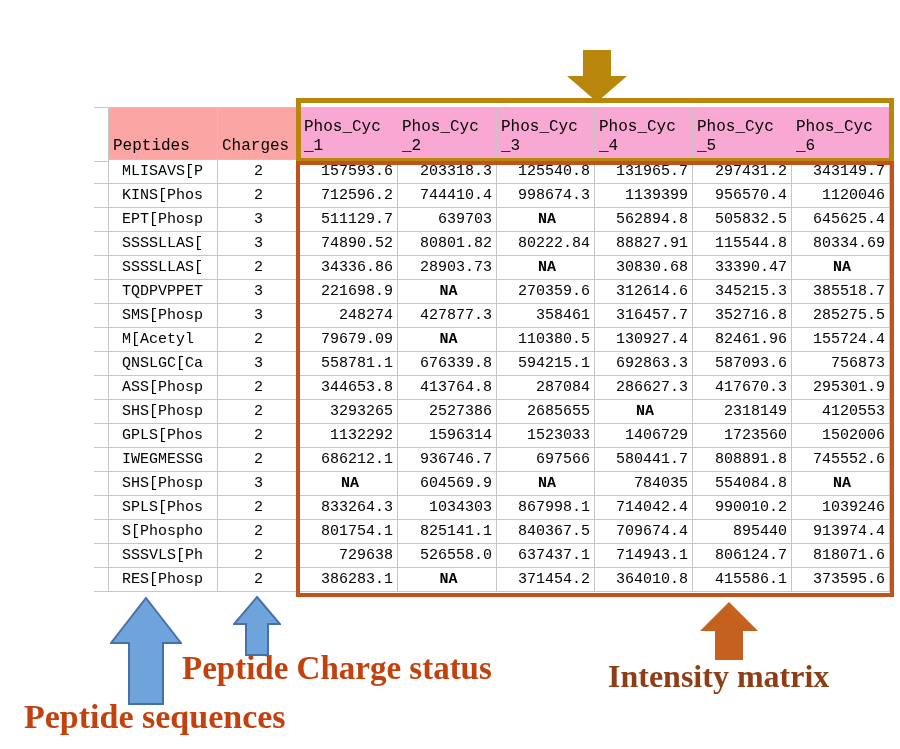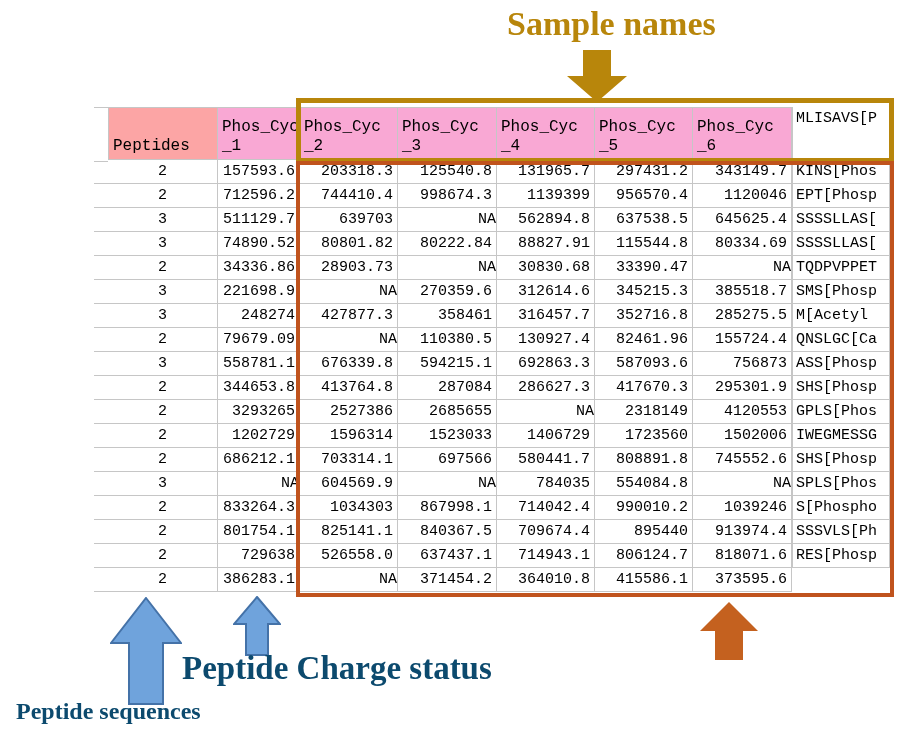--- a/index.html
+++ b/index.html
@@ -26,55 +26,56 @@
   }
   .cell.col0{border-left:1px solid #c6c6c6;}
   .head{
     background:#fca5a5;
     display:flex;flex-direction:column;justify-content:flex-end;
     font-size:16px;line-height:19px;
     padding:0 0 3px 4px;
     border-top:1px solid #c6c6c6;
   }
   .head.yellow{background:#f9a8d4;}
-  .pep{padding-left:3px;text-align:left;}
+  .pep{padding-left:13px;text-align:left;}
   .chg{text-align:center;}
   .num{text-align:right;padding-right:4px;}
-  .na{text-align:right;padding-left:3px;}
+  .na{text-align:center;padding-left:3px;font-weight:bold;}
   
   .stub-head{position:absolute;left:94px;top:107px;width:14px;height:53px;
     border-top:1px solid #c6c6c6;border-bottom:1px solid #c6c6c6;}
   .stub-rows{position:absolute;left:94px;top:160px;width:14px;height:433px;
     background:repeating-linear-gradient(to bottom,transparent 0 23px,#c6c6c6 23px 24px);}
   
   .samplebox{
     position:absolute;left:296px;top:98px;width:598px;height:65px;
     box-sizing:border-box;border:5px solid #b8860b;pointer-events:none;z-index:5;
   }
   .matrixbox{
     position:absolute;left:296px;top:161px;width:598px;height:436px;
     box-sizing:border-box;border:4px solid #c0531d;pointer-events:none;z-index:5;
   }
   
   .ann{position:absolute;font-family:"Liberation Serif",serif;font-weight:bold;z-index:6;}
   .ann-gold{color:#b8860b;font-size:34px;}
-  .ann-blue{color:#0c4a6e;}
+  .ann-blue{color:#c2410c;}
   .ann-brown{color:#8e3d15;font-size:32px;}
   .arrow{position:absolute;z-index:6;}
 </style>
 </head>
 <body>
 
 <div class="canvas">
 
   <div class="stub-head"></div>
   <div class="stub-rows"></div>
 
   <div class="grid" id="grid">
       <div class="cell head col0">Peptides</div>
+      <div class="cell head">Charges</div>
       <div class="cell head yellow">
         <span>Phos_Cyc</span>
         <span>_1</span>
       </div>
       <div class="cell head yellow">
         <span>Phos_Cyc</span>
         <span>_2</span>
       </div>
       <div class="cell head yellow">
         <span>Phos_Cyc</span>
@@ -107,21 +108,21 @@
       <div class="cell num">998674.3</div>
       <div class="cell num">1139399</div>
       <div class="cell num">956570.4</div>
       <div class="cell num">1120046</div>
       <div class="cell pep col0">EPT[Phosp</div>
       <div class="cell chg">3</div>
       <div class="cell num">511129.7</div>
       <div class="cell num">639703</div>
       <div class="cell na">NA</div>
       <div class="cell num">562894.8</div>
-      <div class="cell num">637538.5</div>
+      <div class="cell num">505832.5</div>
       <div class="cell num">645625.4</div>
       <div class="cell pep col0">SSSSLLAS[</div>
       <div class="cell chg">3</div>
       <div class="cell num">74890.52</div>
       <div class="cell num">80801.82</div>
       <div class="cell num">80222.84</div>
       <div class="cell num">88827.91</div>
       <div class="cell num">115544.8</div>
       <div class="cell num">80334.69</div>
       <div class="cell pep col0">SSSSLLAS[</div>
@@ -175,30 +176,30 @@
       <div class="cell pep col0">SHS[Phosp</div>
       <div class="cell chg">2</div>
       <div class="cell num">3293265</div>
       <div class="cell num">2527386</div>
       <div class="cell num">2685655</div>
       <div class="cell na">NA</div>
       <div class="cell num">2318149</div>
       <div class="cell num">4120553</div>
       <div class="cell pep col0">GPLS[Phos</div>
       <div class="cell chg">2</div>
-      <div class="cell num">1202729</div>
+      <div class="cell num">1132292</div>
       <div class="cell num">1596314</div>
       <div class="cell num">1523033</div>
       <div class="cell num">1406729</div>
       <div class="cell num">1723560</div>
       <div class="cell num">1502006</div>
       <div class="cell pep col0">IWEGMESSG</div>
       <div class="cell chg">2</div>
       <div class="cell num">686212.1</div>
-      <div class="cell num">703314.1</div>
+      <div class="cell num">936746.7</div>
       <div class="cell num">697566</div>
       <div class="cell num">580441.7</div>
       <div class="cell num">808891.8</div>
       <div class="cell num">745552.6</div>
       <div class="cell pep col0">SHS[Phosp</div>
       <div class="cell chg">3</div>
       <div class="cell na">NA</div>
       <div class="cell num">604569.9</div>
       <div class="cell na">NA</div>
       <div class="cell num">784035</div>
@@ -235,32 +236,32 @@
       <div class="cell num">371454.2</div>
       <div class="cell num">364010.8</div>
       <div class="cell num">415586.1</div>
       <div class="cell num">373595.6</div>
     </div>
 
   <div class="samplebox"></div>
 
   <div class="matrixbox"></div>
 
-  <div class="ann ann-gold" style="left:507px;top:5px;">Sample names</div>
   <svg class="arrow" style="left:567px;top:50px;" width="60" height="52" viewBox="0 0 60 52">
     <polygon points="16,0 44,0 44,26 60,26 30,52 0,26 16,26" fill="#b8860b"></polygon>
   </svg>
 
   <svg class="arrow" style="left:110px;top:597px;" width="72" height="108" viewBox="0 0 72 108">
     <polygon points="36,1 71,46 53,46 53,107 19,107 19,46 1,46" fill="#6fa3dc" stroke="#4472a8" stroke-width="2"></polygon>
   </svg>
 
   <svg class="arrow" style="left:233px;top:596px;" width="48" height="60" viewBox="0 0 48 60">
     <polygon points="24,1 47,28 35,28 35,59 13,59 13,28 1,28" fill="#6fa3dc" stroke="#4472a8" stroke-width="2"></polygon>
   </svg>
 
   <svg class="arrow" style="left:700px;top:602px;" width="58" height="58" viewBox="0 0 58 58">
     <polygon points="29,0 58,29 43,29 43,58 15,58 15,29 0,29" fill="#c4611f"></polygon>
   </svg>
 
   <div class="ann ann-blue" style="left:182px;top:650px;font-size:33px;">Peptide Charge status</div>
-  <div class="ann ann-blue" style="left:16px;top:698px;font-size:24px;">Peptide sequences</div>
+  <div class="ann ann-blue" style="left:24px;top:698px;font-size:34px;">Peptide sequences</div>
+  <div class="ann ann-brown" style="left:608px;top:658px;">Intensity matrix</div>
 </div>
 
 </body></html>

